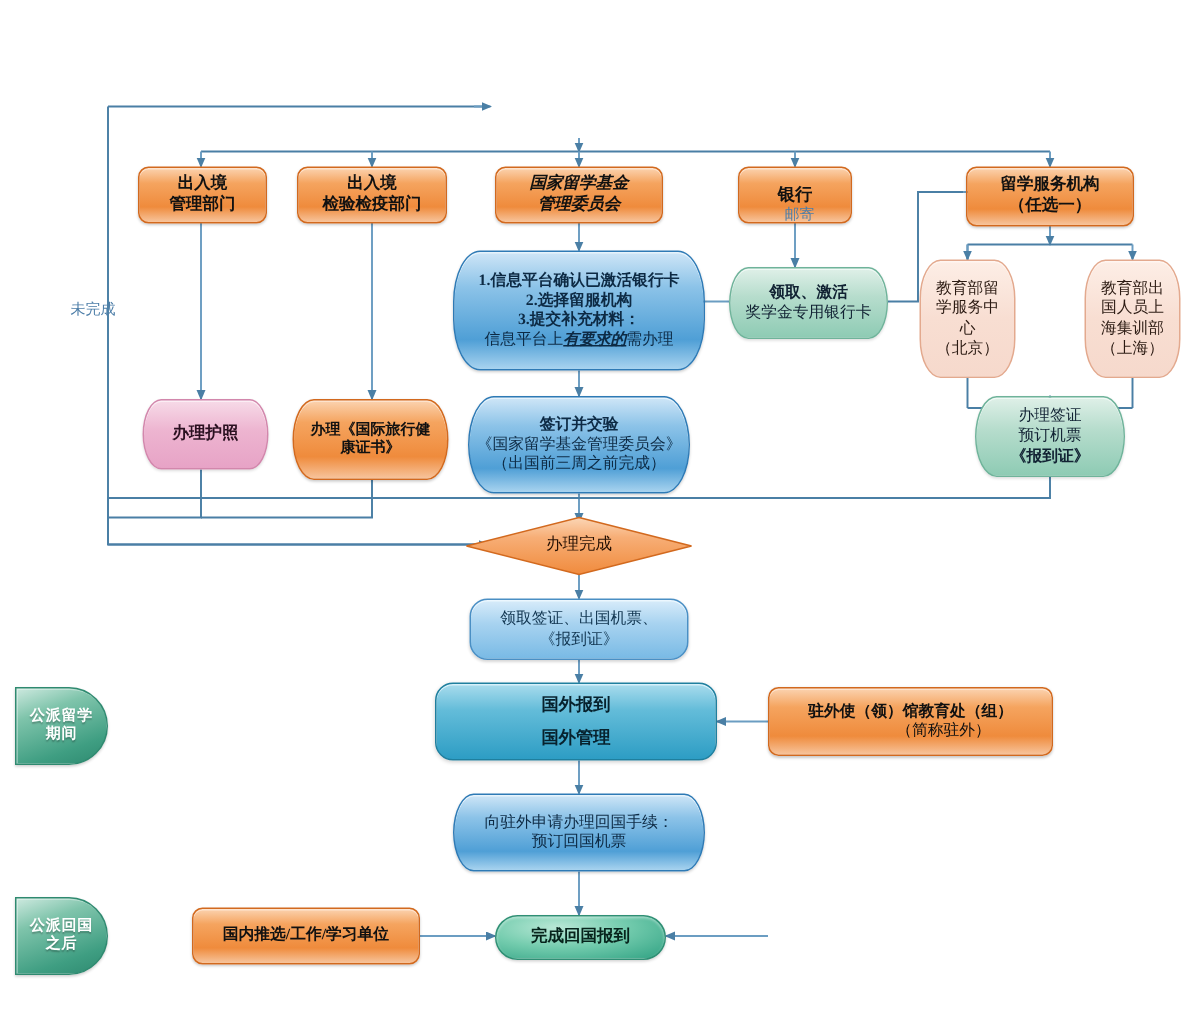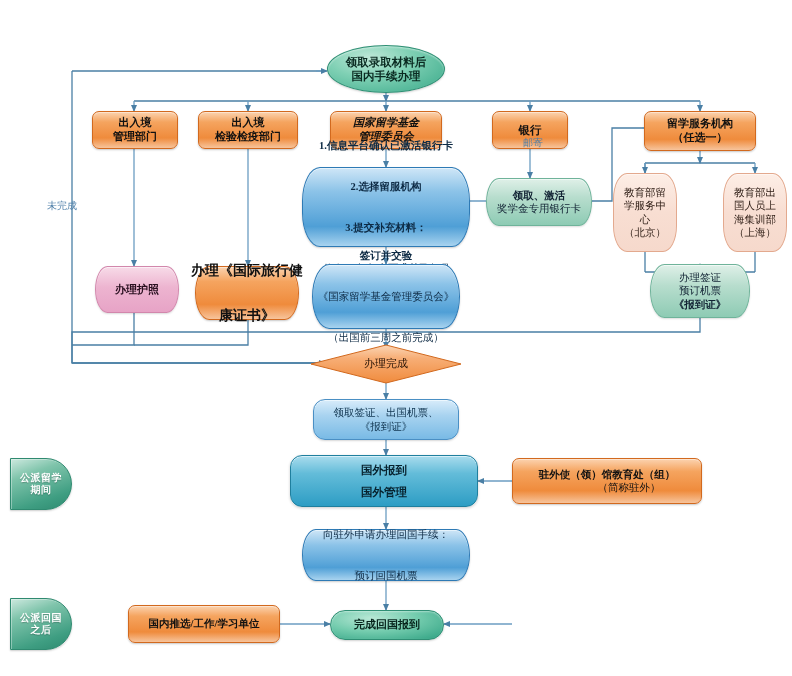--- a/index.html
+++ b/index.html
@@ -26,21 +26,21 @@
     box-shadow:inset 0 1px 0 #e6f3fc, 0 1px 2px rgba(0,0,0,.2);
     color:#0d2a44;
   }
   .blue-soft{
     background:linear-gradient(180deg,#d8ecfa 0%,#a8d3f0 40%,#79bae5 100%);
     border:1px solid #4a8fc4;border-radius:12px;
     box-shadow:inset 0 1px 0 #ecf7fe,0 1px 2px rgba(0,0,0,.16);
     color:#10344f;
   }
   
-  .barrel{border-radius:18px/34px;gap:28px;}
+  .barrel{border-radius:18px/34px;}
   
   .green{
     background:linear-gradient(180deg,#dff0e8 0%,#b7ddcd 40%,#8ecbb4 100%);
     border:1px solid #6fb39a;border-radius:16px/30px;
     box-shadow:inset 0 1px 0 #f0f9f5,0 1px 2px rgba(0,0,0,.14);color:#123;
   }
   .teal{
     background:linear-gradient(180deg,#a9dced 0%,#63bcd9 35%,#2d9dc4 100%);
     border:1px solid #1f7f9e;border-radius:12px;
     box-shadow:inset 0 1px 0 #d6f0f9,0 1px 3px rgba(0,0,0,.2);
@@ -167,24 +167,20 @@
 
   <div class="node lane" style="left:10px;top:598px;width:62px;height:52px;">
     <span class="ln">公派回国</span>
     <span class="ln">之后</span>
   </div>
   <div class="node lane" style="left:10px;top:458px;width:62px;height:52px;">
     <span class="ln">公派留学</span>
     <span class="ln">期间</span>
   </div>
 
-  <div class="node ellipse" style="left:327px;top:45px;width:118px;height:48px;font-size:11.5px;">
-    <span class="ln">领取录取材料后</span>
-    <span class="ln">国内手续办理</span>
-  </div>
 
   <div class="node orange" style="left:92px;top:111px;width:86px;height:38px;font-size:11px;">
     <span class="ln">出入境</span>
     <span class="ln">管理部门</span>
   </div>
 
   <div class="node orange" style="left:198px;top:111px;width:100px;height:38px;font-size:11px;">
     <span class="ln">出入境</span>
     <span class="ln">检验检疫部门</span>
   </div>
@@ -234,21 +230,21 @@
   <div class="node green" style="left:650px;top:264px;width:100px;height:54px;font-size:10.5px;">
     <span class="ln">办理签证</span>
     <span class="ln">预订机票</span>
     <span class="ln b">《报到证》</span>
   </div>
 
   <div class="node pink" style="left:95px;top:266px;width:84px;height:47px;font-size:11px;">
     <span class="ln b">办理护照</span>
   </div>
 
-  <div class="node orange barrel" style="left:195px;top:266px;width:104px;height:54px;font-size:14px;border-radius:18px/34px;">
+  <div class="node orange barrel" style="left:195px;top:266px;width:104px;height:54px;font-size:10px;border-radius:18px/34px;">
     <span class="ln">办理《国际旅行健</span>
     <span class="ln">康证书》</span>
   </div>
 
   <div class="node blue barrel" style="left:312px;top:264px;width:148px;height:65px;font-size:10.5px;">
     <span class="ln b">签订并交验</span>
     <span class="ln">《国家留学基金管理委员会》</span>
     <span class="ln">（出国前三周之前完成）</span>
   </div>
 

